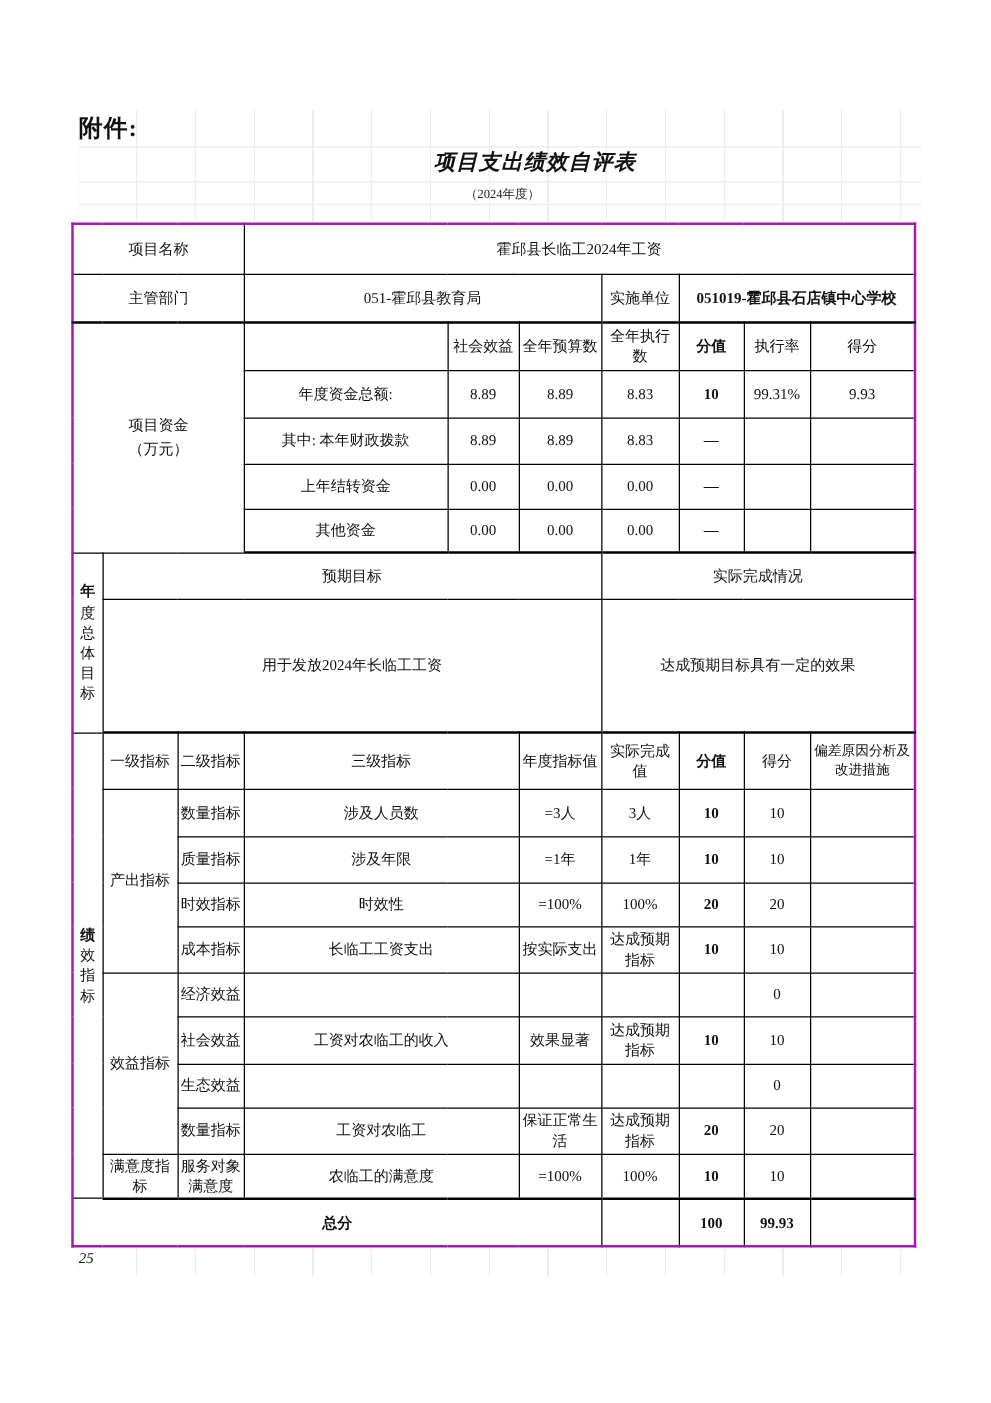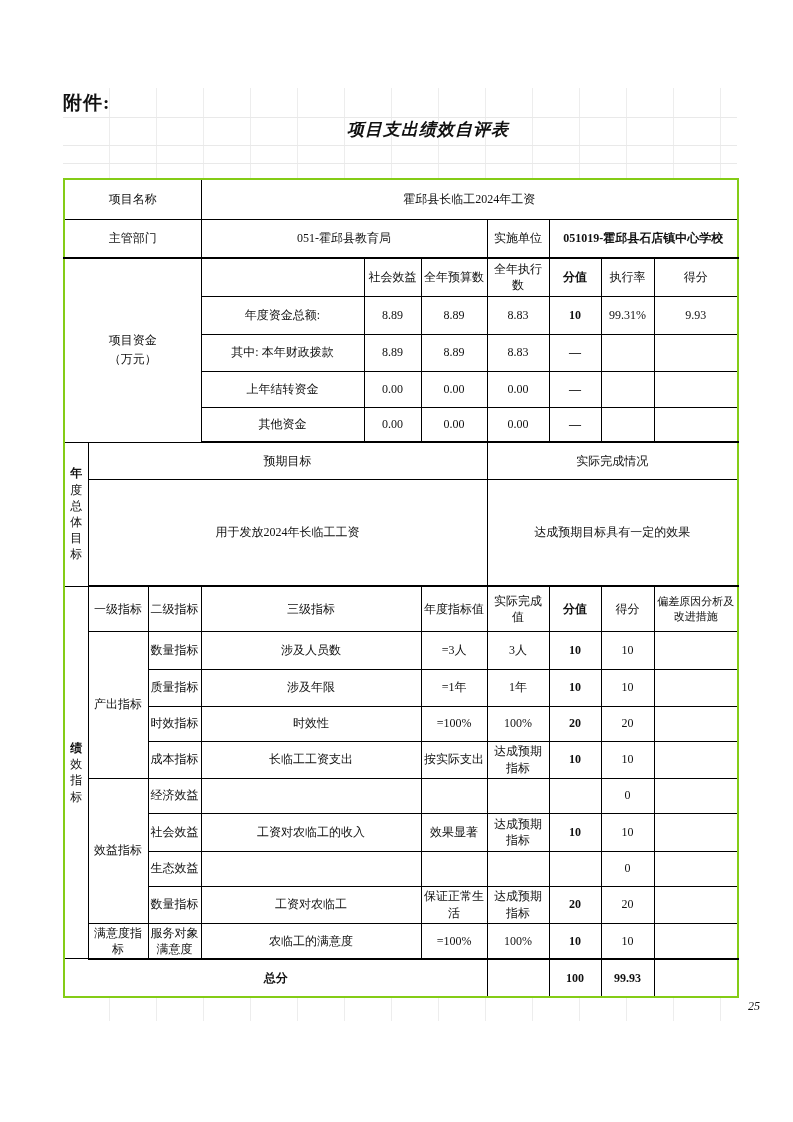--- a/index.html
+++ b/index.html
@@ -11,48 +11,49 @@
   .gridband { position:absolute; left:63px; width:674px;
     background:repeating-linear-gradient(90deg, transparent 0, transparent 46px, #ededed 46px, #ededed 47px); }
   .gridband .hline { position:absolute; left:0; right:0; height:1px; background:#e9e9e9; }
 
   .attachment { position:absolute; left:63px; top:90px; font-size:19px; font-weight:bold; letter-spacing:1px; }
   .doc-title { position:absolute; left:63px; top:118px; width:674px; text-align:center;
     font-size:17px; font-weight:bold; letter-spacing:1px; transform:translateX(28px);font-style:italic; }
   .doc-subtitle { position:absolute; left:63px; top:148px; width:674px; text-align:center;
     font-size:10px; color:#222; transform:translateX(2px); }
 
-  table.main { position:absolute; left:63px; top:178px; width:674px;
-    border-collapse:collapse; table-layout:fixed; border:2px solid #84cc16; }
+  table.main { position:absolute; left:57px; top:178px; width:674px;
+    border-collapse:collapse; table-layout:fixed; border:2px solid #a21caf; }
   table.main td { border:1px solid #000; font-size:12px; text-align:center; vertical-align:middle;
     padding:1px 2px; line-height:1.35; overflow:hidden; }
   td.left { text-align:left; padding-left:4px; }
   td.thick-left { border-left-width:2px;font-weight:bold; }
   tr.sep td { border-bottom-width:2px; }
   td.vcol { padding:0; word-break:break-all; line-height:1.75; font-size:12px; }
   td.vcol b { font-weight:bold; }
   .two-line { line-height:1.6; }
   td.bold, .bold { font-weight:bold; }
 
-  .page-number { position:absolute; top:999px; left:63px; width:697px; text-align:right; font-size:12px;font-style:italic; }
+  .page-number { position:absolute; top:999px; left:63px; width:697px; font-size:12px;font-style:italic; }
 </style>
 </head>
 <body>
 
 <div class="page">
 
   <div class="gridband" style="top:88px;height:90px;">
     <div class="hline" style="top:29px;"></div>
     <div class="hline" style="top:57px;"></div>
     <div class="hline" style="top:75px;"></div>
   </div>
   <div class="gridband" style="top:997px;height:24px;"></div>
 
   <div class="attachment">附件:</div>
   <div class="doc-title">项目支出绩效自评表</div>
+  <div class="doc-subtitle">（2024年度）</div>
 
   <table class="main">
     <colgroup>
       <col style="width:24px">
         <col style="width:60px">
         <col style="width:53px">
         <col style="width:163px">
       <col style="width:57px">
         <col style="width:66px">
         <col style="width:62px">

